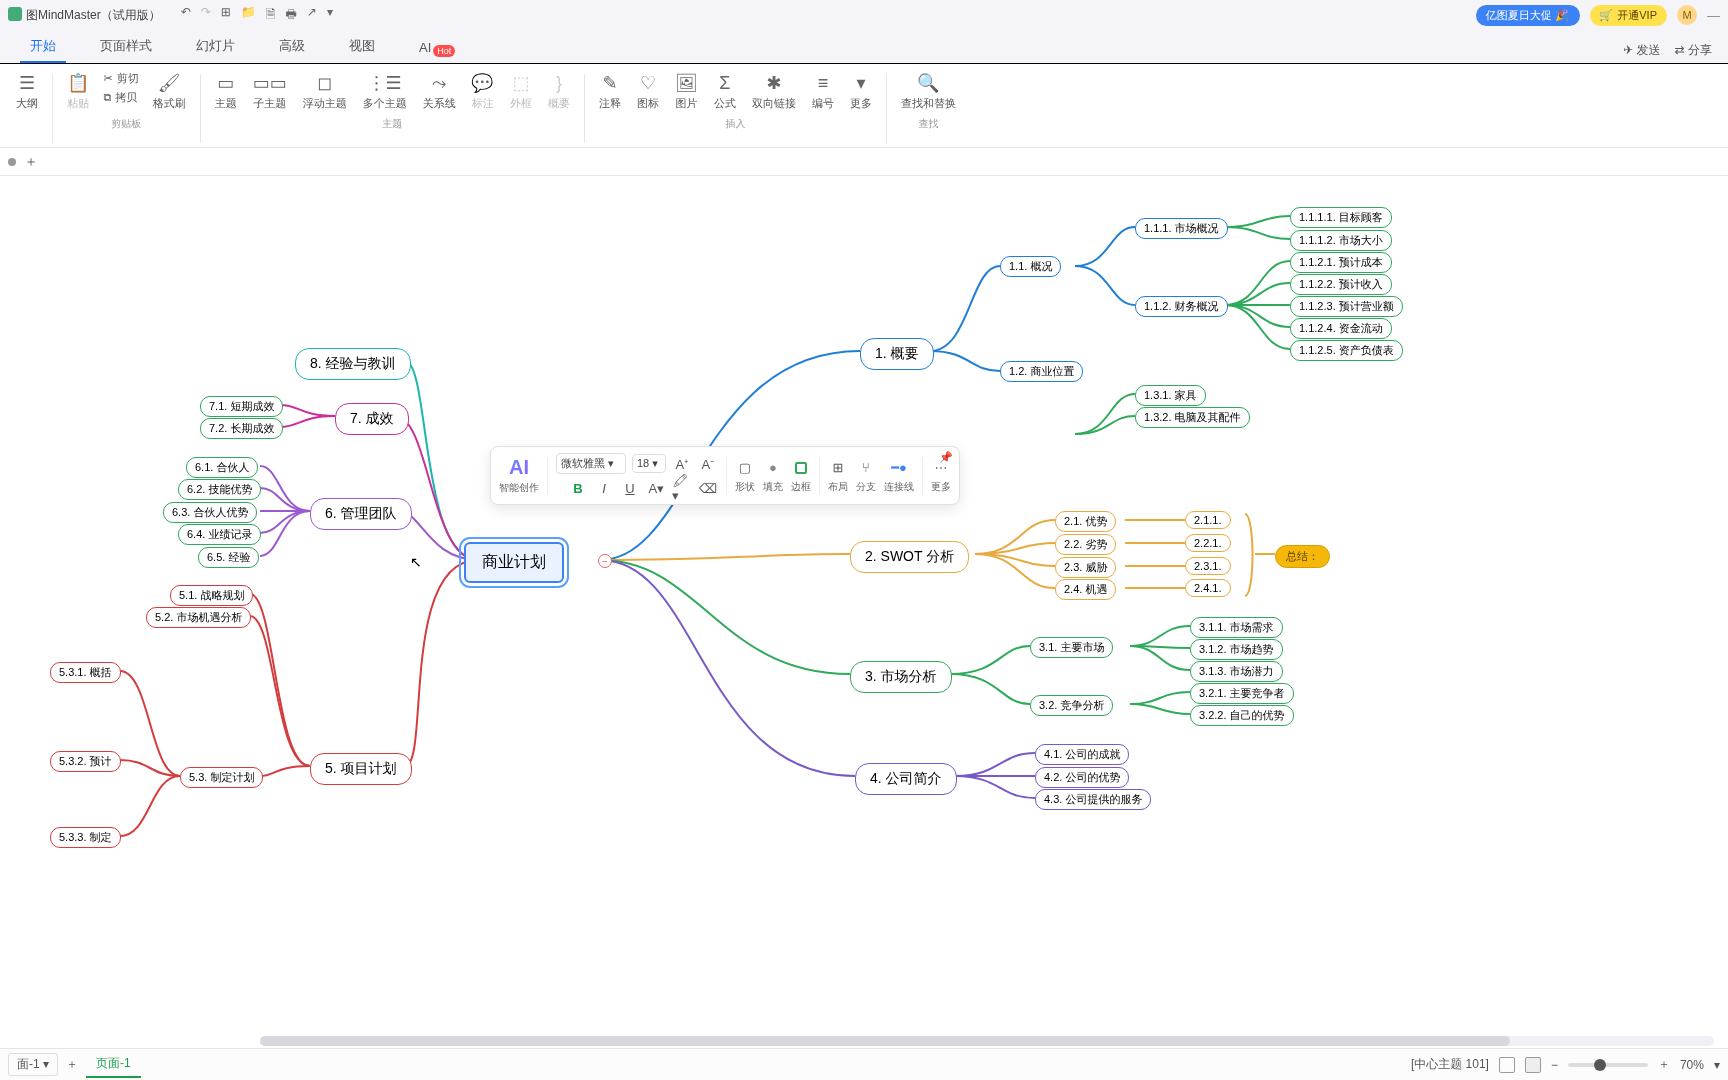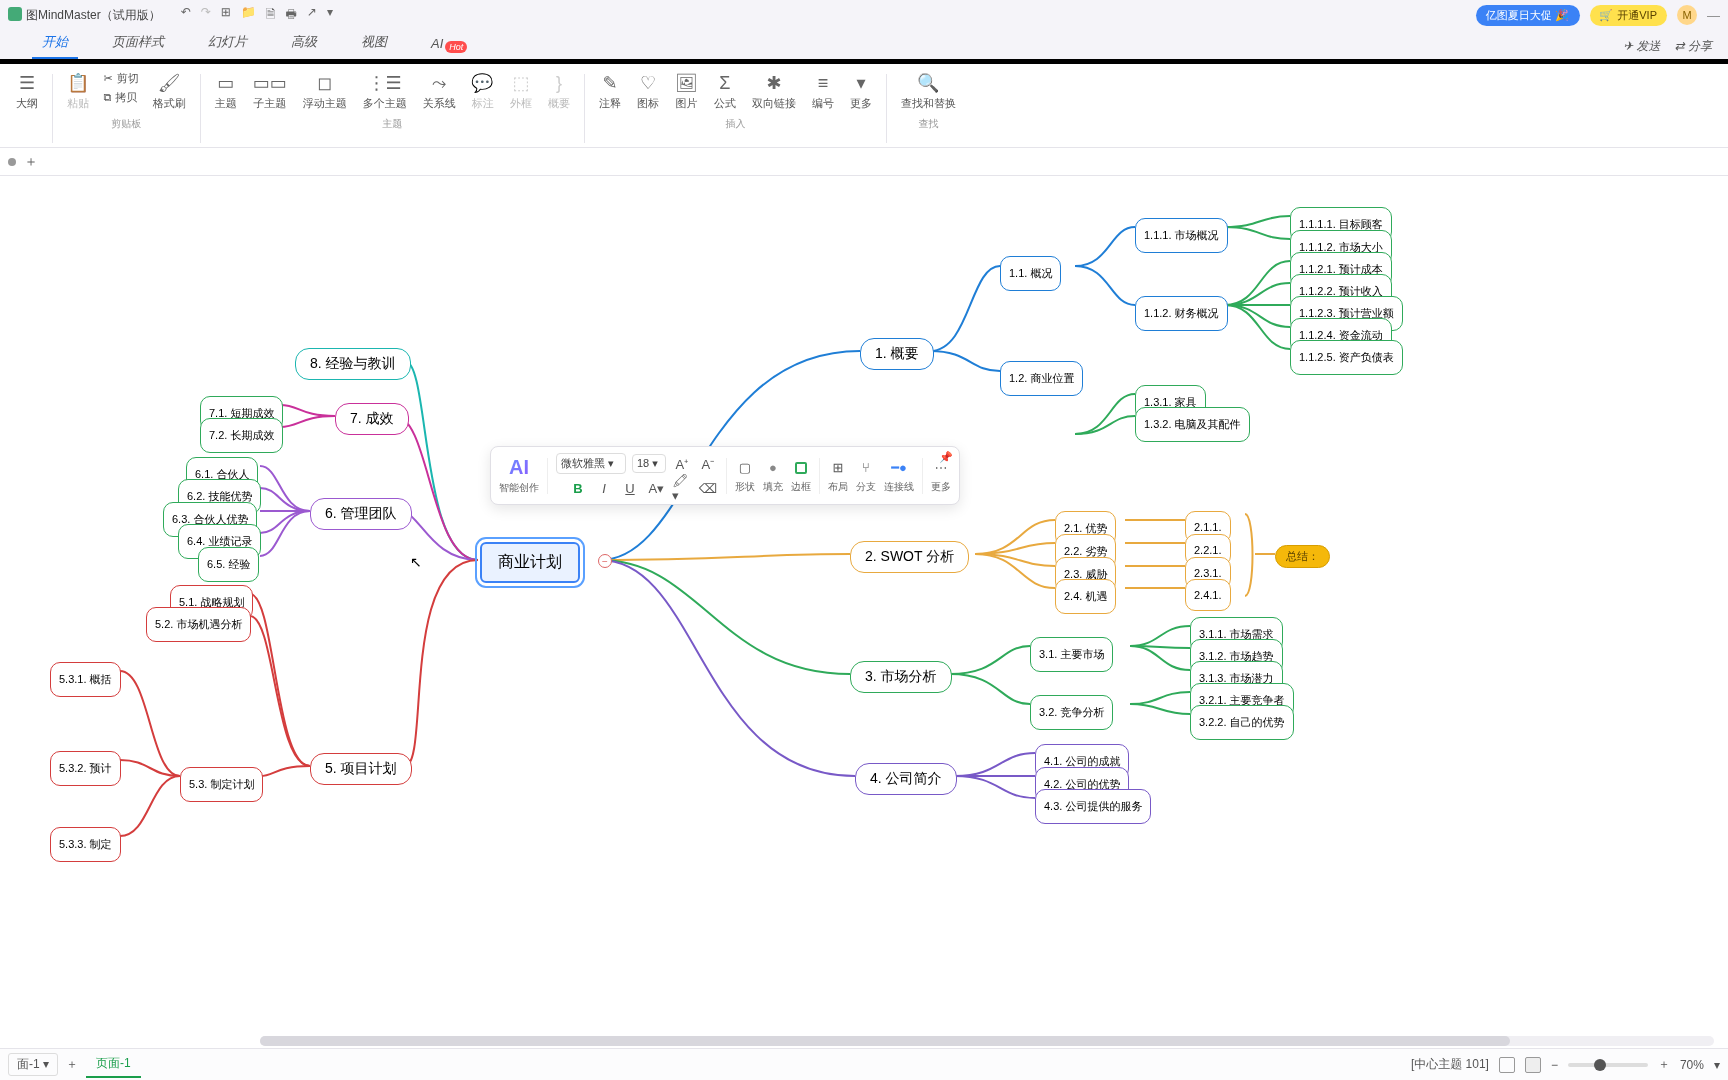--- a/index.html
+++ b/index.html
@@ -12,21 +12,21 @@
 .titlebar .qtools { margin-left:20px; display:flex; gap:10px; color:#666; }
 .titlebar .qtools span { cursor:pointer; }
 .titlebar .right { margin-left:auto; display:flex; align-items:center; gap:10px; }
 .pill { padding:3px 10px; border-radius:12px; font-size:11px; display:flex; align-items:center; gap:4px; }
 .pill.blue { background:#3b82f6; color:#fff; }
 .pill.yellow { background:#ffe14d; color:#5a4200; }
 .avatar { width:20px; height:20px; border-radius:50%; background:#ffd78a; color:#8a6200; display:flex; align-items:center; justify-content:center; font-size:11px; }
 .winbtn { color:#888; font-size:13px; }
 
 
-.tabs { height:34px; background:#f5f4f9; display:flex; align-items:flex-end; padding-left:20px; gap:0; border-bottom:5px solid #000000;font-style:italic; }
+.tabs { height:34px; background:#f5f4f9; display:flex; align-items:flex-end; padding-left:8px; gap:0; border-bottom:1px solid #000000; }
 .tab { padding:8px 22px; font-size:13px; color:#555; cursor:pointer; position:relative; }
 .tab.active { color:#1b73e8; }
 .tab.active::after { content:""; position:absolute; left:12px; right:12px; bottom:0; height:2px; background:#1b73e8; }
 .tab .hot { position:absolute; top:2px; right:-2px; background:#ff4d4d; color:#fff; font-size:9px; padding:1px 4px; border-radius:6px;margin-top:11px; }
 .tabs .right { margin-left:auto; display:flex; gap:14px; padding:0 16px 4px; color:#555; font-size:12px; align-items:center; }
 
 
 .ribbon { height:84px; background:#fff; border-bottom:1px solid #e5e4ea; display:flex; padding:6px 4px 0; }
 .rgroup { display:flex; flex-direction:column; align-items:center; padding:0 6px; }
 .rgroup .items { display:flex; gap:4px; }
@@ -40,21 +40,21 @@
 .srow { display:flex; align-items:center; gap:4px; font-size:11px; color:#555; padding:1px 4px; cursor:pointer; }
 
 
 .pagetabs { height:28px; border-bottom:1px solid #e5e4ea; display:flex; align-items:center; padding-left:8px; gap:8px; font-size:12px; color:#666; }
 .pagetabs .dot { width:8px; height:8px; border-radius:50%; background:#999; }
 .pagetabs .plus { cursor:pointer; font-size:14px; }
 
 
 .canvas { position:absolute; top:176px; left:0; right:0; bottom:32px; background:#fff; overflow:hidden; }
 .node { position:absolute; border:1.5px solid; border-radius:14px; padding:4px 12px; font-size:12px; background:#fff; white-space:nowrap; text-align:center; }
-.node.sm { font-size:11px; padding:9px 8px; border-radius:10px; }
+.node.sm { font-size:11px; padding:2px 8px; border-radius:10px; }
 .node.h1 { font-size:14px; padding:6px 14px; }
 .node.center { font-size:16px; padding:8px 16px; border:2px solid #3b82f6; border-radius:6px; background:#eaf2ff; }
 .node.center.sel { outline:2px solid #5aa0ff; outline-offset:3px; }
 .summary { position:absolute; background:#f5b80a; border:1px solid #d79d00; color:#5a4200; border-radius:14px; font-size:11px; padding:3px 10px; }
 .collapse { position:absolute; width:14px; height:14px; border:1.5px solid #d66; border-radius:50%; background:#fff; color:#d66; font-size:10px; display:flex; align-items:center; justify-content:center; }
 svg.wires { position:absolute; inset:0; width:100%; height:100%; pointer-events:none; }
 svg.wires path { fill:none; stroke-width:2; }
 .cursor { position:absolute; font-size:14px; color:#000; pointer-events:none; }
 
 
@@ -295,21 +295,21 @@
   <path d="M310 335 C280 335 280 290 260 290" stroke="#9b59d0"></path>
   <path d="M310 335 C280 335 280 312 260 312" stroke="#9b59d0"></path>
   <path d="M310 335 C280 335 280 335 260 335" stroke="#9b59d0"></path>
   <path d="M310 335 C280 335 280 357 260 357" stroke="#9b59d0"></path>
   <path d="M310 335 C280 335 280 380 260 380" stroke="#9b59d0"></path>
 
   <path d="M335 240 C300 240 300 229 280 229" stroke="#c9309a"></path>
   <path d="M335 240 C300 240 300 251 280 251" stroke="#c9309a"></path>
 </svg>
 
-<div class="node center sel" style="left:480px;top:366px">商业计划</div>
+<div class="node center sel" style="left:464px;top:366px">商业计划</div>
 <div class="collapse" style="left:598px;top:378px">−</div>
 
 <div class="node h1" style="left:860px;top:162px;border-color:#1f7ed6">1. 概要</div>
 <div class="node sm" style="left:1000px;top:80px;border-color:#1f7ed6">1.1. 概况</div>
 <div class="node sm" style="left:1000px;top:185px;border-color:#1f7ed6">1.2. 商业位置</div>
 <div class="node sm" style="left:1135px;top:42px;border-color:#1f7ed6">1.1.1. 市场概况</div>
 <div class="node sm" style="left:1135px;top:120px;border-color:#1f7ed6">1.1.2. 财务概况</div>
 <div class="node sm" style="left:1290px;top:31px;border-color:#2faa5a">1.1.1.1. 目标顾客</div>
 <div class="node sm" style="left:1290px;top:54px;border-color:#2faa5a">1.1.1.2. 市场大小</div>
 <div class="node sm" style="left:1290px;top:76px;border-color:#2faa5a">1.1.2.1. 预计成本</div>

